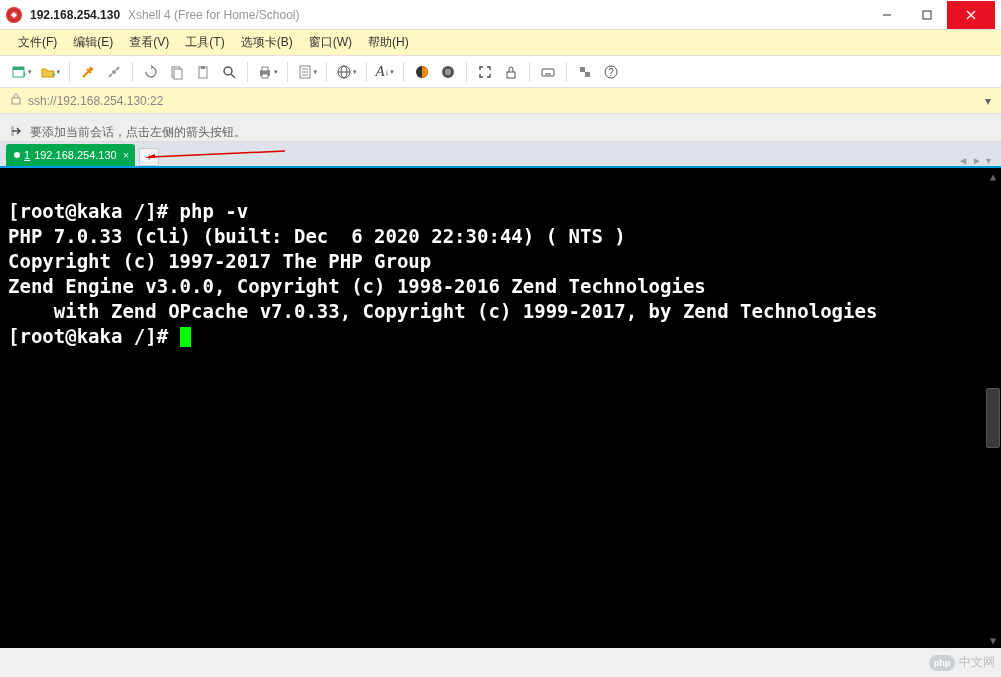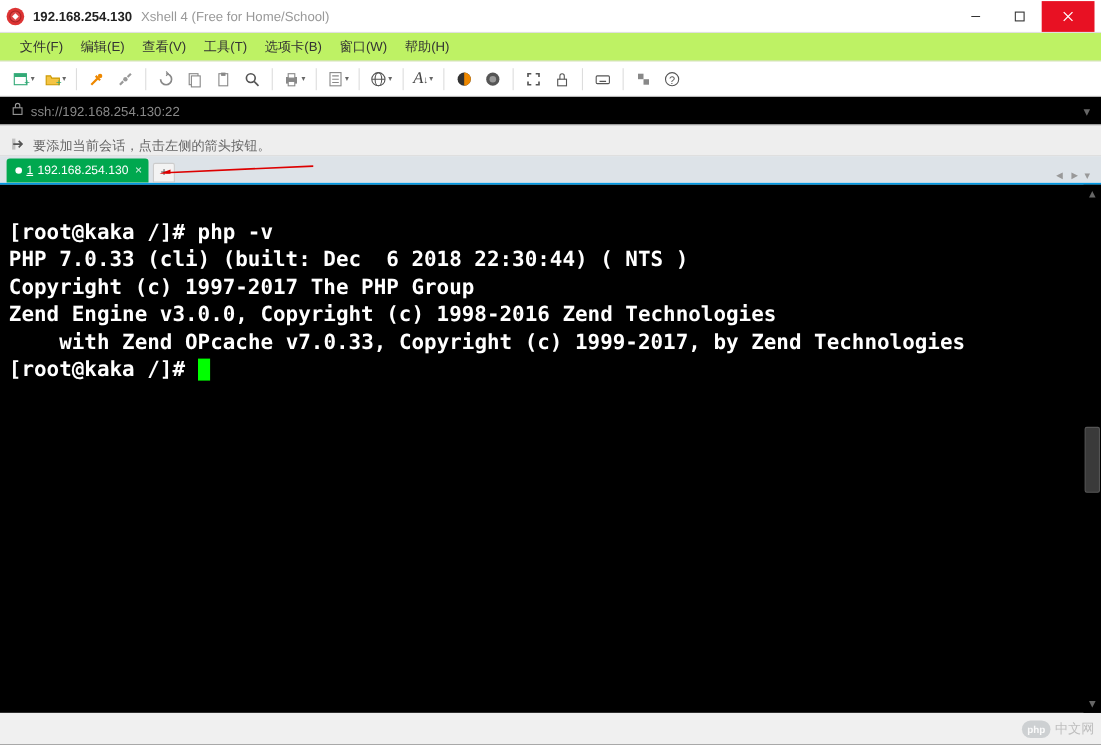--- a/index.html
+++ b/index.html
@@ -33,21 +33,21 @@
     .winbtns { margin-left: auto; display: flex; }
     .winbtn {
       width: 40px; height: 28px;
       display: flex; align-items: center; justify-content: center;
       color: #333;
     }
     .winbtn.close { background: #e81123; color: #fff; width: 48px; }
     .winbtn svg { width: 10px; height: 10px; }
     .menubar {
       height: 26px;
-      background: #bef264;
+      background: #fef9c3;
       display: flex; align-items: center;
       padding: 0 10px;
       border-bottom: 1px solid #e0e0e0;
       font-size: 12px;
     }
     .menu-item { padding: 4px 8px; color: #333; }
     .toolbar {
       height: 32px;
       background: #fff;
       display: flex; align-items: center;
@@ -58,21 +58,21 @@
     .tbtn {
       height: 24px; min-width: 24px;
       display: flex; align-items: center; justify-content: center;
       padding: 0 3px;
       position: relative;
     }
     .tbtn .dd { font-size: 7px; color: #666; margin-left: 1px; }
     .tsep { width: 1px; height: 20px; background: #ddd; margin: 0 4px; }
     .addressbar {
       height: 26px;
-      background: #000000;
+      background: #fef9c3;
       display: flex; align-items: center;
       padding: 0 10px;
       border-bottom: 1px solid #e0e0e0;
       color: #888;
     }
     .lock-icon { margin-right: 6px; }
     .addr-dd { margin-left: auto; color: #666; }
     .hintbar {
       height: 28px;
       background: #eee;
@@ -375,21 +375,21 @@
   <div class="tab-nav">
     <span>◄</span>
     <span>►</span>
     <span>▾</span>
   </div>
 </div>
 <div class="bluebar"></div>
 
 <div class="terminal">
 <span>[root@kaka /]# php -v</span>
-<span>PHP 7.0.33 (cli) (built: Dec  6 2018 22:30:44) ( NTS )</span>
+<span>PHP 7.0.33 (cli) (built: Dec  6 2020 22:30:44) ( NTS )</span>
 <span>Copyright (c) 1997-2017 The PHP Group</span>
 <span>Zend Engine v3.0.0, Copyright (c) 1998-2016 Zend Technologies</span>
 <span>    with Zend OPcache v7.0.33, Copyright (c) 1999-2017, by Zend Technologies</span>
 <span>[root@kaka /]# </span><span class="cursor"></span>
   <div class="term-scroll">
     <div class="arrowbtn">▲</div>
     <div class="thumb"></div>
     <div class="arrowbtn" style="margin-top:auto">▼</div>
   </div>
 </div>

